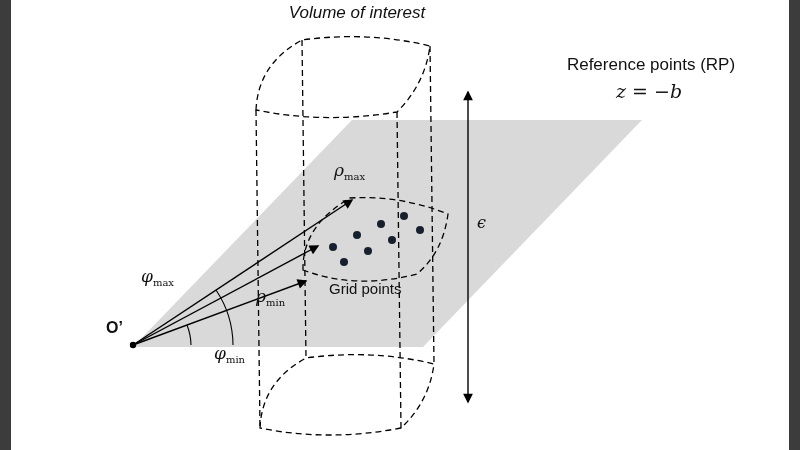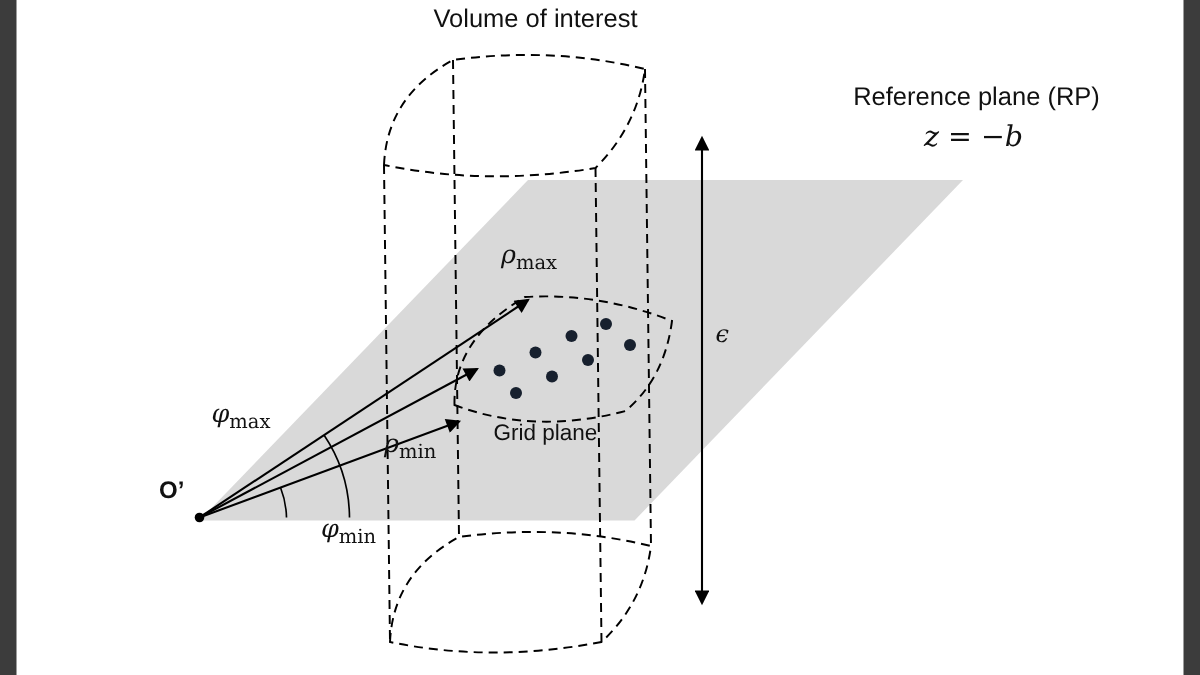--- a/index.html
+++ b/index.html
@@ -16,21 +16,21 @@
   .arc{fill:none;stroke:var(--line,#000);stroke-width:1.1;}
   .odot{fill:var(--line,#000);}
   .lbl{position:absolute;white-space:nowrap;line-height:1.1;}
   .center{transform:translateX(-50%);}
   .t17{font-size:17px;}
   .t15{font-size:15px;}
   .bold{font-weight:bold;}
   .math{font-family:"DejaVu Serif",serif;font-style:italic;}
   .eq{font-family:"DejaVu Serif",serif;font-size:19px;}
   .sym{font-family:"DejaVu Serif",serif;font-style:italic;font-size:17px;}
-  .lbl sub{font-size:13px;font-style:normal;font-family:"DejaVu Serif",serif;}
+  .lbl sub{font-size:10px;font-style:normal;font-family:"DejaVu Serif",serif;}
 </style>
 </head>
 <body>
 
 <div class="stage">
 
   <svg width="800" height="450" viewBox="0 0 800 450">
     <defs>
       <marker id="ah" viewBox="0 0 10 10" refX="8.5" refY="5" markerWidth="9" markerHeight="7" orient="auto-start-reverse">
         <path d="M0,0 L10,5 L0,10 Z"></path>
@@ -67,33 +67,33 @@
         <circle cx="420" cy="230" r="4" fill="#17202e"></circle>
         <circle cx="344" cy="262" r="4" fill="#17202e"></circle>
         <circle cx="368" cy="251" r="4" fill="#17202e"></circle>
         <circle cx="392" cy="240" r="4" fill="#17202e"></circle>
       </g>
   </svg>
 
   <div class="bar left"></div>
   <div class="bar right"></div>
 
-  <div class="lbl center t17" style="left:357px;top:4px;">Volume of interest</div>
+  <div class="lbl center t17" style="left:357px;top:4px;font-style:italic;">Volume of interest</div>
 
-  <div class="lbl center t17" style="left:651px;top:56px;">Reference plane (RP)</div>
+  <div class="lbl center t17" style="left:651px;top:56px;">Reference points (RP)</div>
 
   <div class="lbl center eq" style="left:649px;top:81px;text-align:right;"><span class="math">z</span><span> = −</span><span class="math">b</span></div>
 
   <div class="lbl math" style="left:477px;top:214px;font-size:16px;">ϵ</div>
 
   <div class="lbl bold" style="left:106px;top:319px;font-size:16px;">O’</div>
 
   <div class="lbl" style="left:141px;top:267px;"><span class="sym">φ</span><sub>max</sub></div>
 
   <div class="lbl" style="left:186px;top:344px;margin-left:28px;"><span class="sym">φ</span><sub>min</sub></div>
 
   <div class="lbl" style="left:334px;top:161px;"><span class="sym">ρ</span><sub>max</sub></div>
 
   <div class="lbl" style="left:256px;top:287px;"><span class="sym">ρ</span><sub>min</sub></div>
 
-  <div class="lbl t15" style="left:329px;top:281px;">Grid plane</div>
+  <div class="lbl t15" style="left:329px;top:281px;">Grid points</div>
 
 </div>
 
 </body></html>

